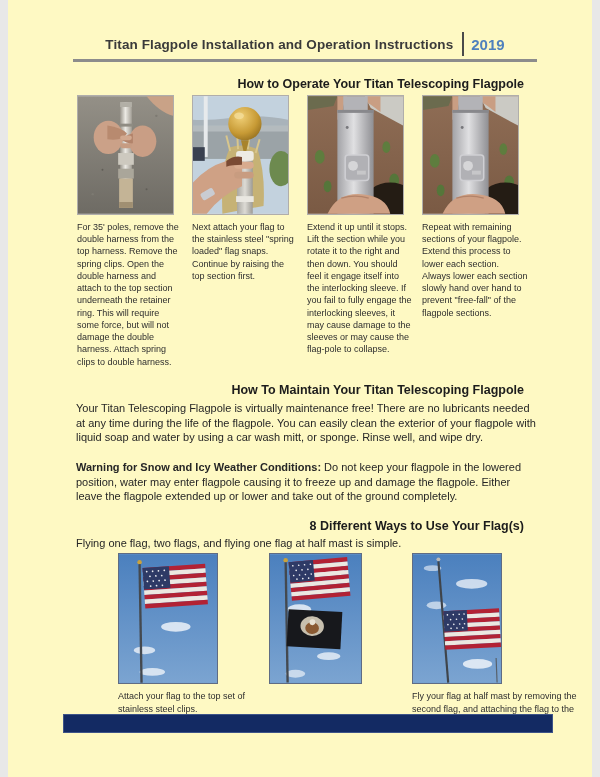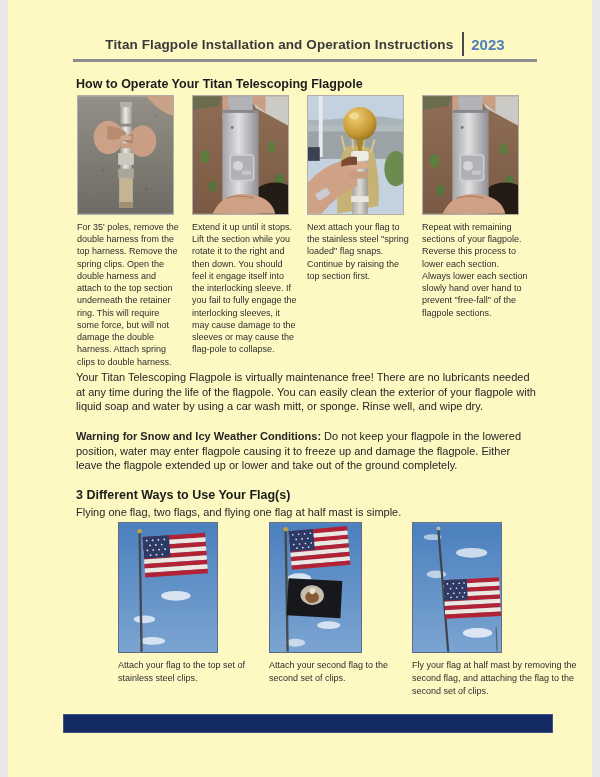--- a/index.html
+++ b/index.html
@@ -8,21 +8,21 @@
     font-family:Liberation Sans, sans-serif;color:#2f2f2f;overflow:hidden;
   }
   
   .header{margin:32px 55px 0 65px;display:flex;justify-content:center;align-items:center;}
   .header-title{font-size:13.5px;font-weight:600;color:#3a3a3a;letter-spacing:.1px;}
   .header-divider{width:2px;height:24px;background:#4a4a4a;margin:0 7px 0 9px;}
   .header-year{font-size:15px;font-weight:700;color:#4f81bd;}
   .header-rule{margin:3px 55px 0 65px;height:3px;background:#8c8c8c;}
   
   .content{margin:0 55px 0 68px;}
-  .section-heading{font-size:12.5px;font-weight:700;color:#1c1c1c;margin:15px 0 4px;}
+  .section-heading{font-size:12.5px;font-weight:700;color:#1c1c1c;margin:15px 13px 4px;text-align:right;}
   .steps-row{display:flex;margin-left:1px;}
   .step{width:115px;flex:0 0 115px;}
   .photo{width:97px;height:120px;border:1px solid #b0aeab;display:block;box-sizing:border-box;background:#ddd;}
   .step-caption{font-size:9px;line-height:1.36;color:#2e2e2e;margin-top:6px;padding-right:9px;}
   .body-par{font-size:11px;line-height:1.34;color:#262626;margin:2px 0 15px;}
   .warning-par{font-size:11px;line-height:1.34;color:#262626;margin:10px 0 0;}
   .warning-lead{font-weight:700;}
   .flags-sub{font-size:11px;color:#262626;margin:1px 0 4px;}
   .flags-row{display:flex;margin-left:-4px;}
   .flag-col1{width:151px;flex:0 0 151px;padding-left:46px;}
@@ -38,21 +38,21 @@
     background:#132a63;border:1px solid #3e5488;}
 </style>
 </head>
 <body>
 
 <div class="page">
 
   <div class="header">
     <span class="header-title">Titan Flagpole Installation and Operation Instructions</span>
     <span class="header-divider"></span>
-    <span class="header-year">2023</span>
+    <span class="header-year">2019</span>
   </div>
   <div class="header-rule"></div>
 
   <div class="content">
 
     <div class="section-heading">How to Operate Your Titan Telescoping Flagpole</div>
 
     <div class="steps-row">
 
       <div class="step">
@@ -82,56 +82,20 @@
           <rect x="42" y="84" width="14" height="30" fill="#c4b496"></rect>
           <rect x="42" y="108" width="14" height="6" fill="#a08f72"></rect>
           <ellipse cx="31" cy="42" rx="15" ry="17" fill="#cba188"></ellipse>
           <path d="M30,30 q14,2 20,8 q-4,8 -20,6 Z" fill="#b88a6f"></path>
           <ellipse cx="66" cy="46" rx="14" ry="16" fill="#c99e85"></ellipse>
           <path d="M56,38 q-8,2 -12,6 q6,5 12,4 Z" fill="#b2836a"></path>
           <rect x="43" y="40" width="12" height="5" rx="2.5" fill="#d2a98f"></rect>
           <rect x="43" y="48" width="12" height="5" rx="2.5" fill="#c69c82"></rect>
         </svg>
         <div class="step-caption">For 35' poles, remove the double harness from the top harness. Remove the spring clips.  Open the double harness and attach to the top section underneath the retainer ring.  This will require some force, but will not damage the double harness.  Attach spring clips to double harness.</div>
-      </div>
-
-      <div class="step">
-        <svg class="photo" viewBox="0 0 97 120">
-          <defs>
-            <linearGradient id="dirt" x1="0" y1="0" x2="0" y2="1">
-              <stop offset="0" stop-color="#8f6d55"></stop>
-                <stop offset="1" stop-color="#7a5a44"></stop>
-            </linearGradient>
-            <linearGradient id="metal3" x1="0" y1="0" x2="1" y2="0">
-              <stop offset="0" stop-color="#a2a2a6"></stop>
-                <stop offset="0.45" stop-color="#e0e0e2"></stop>
-                <stop offset="1" stop-color="#8f8f93"></stop>
-            </linearGradient>
-          </defs>
-          <rect width="97" height="120" fill="url(#dirt)"></rect>
-          <polygon points="58,0 97,0 97,30 64,12" fill="#cbcac4"></polygon>
-          <polygon points="0,0 30,0 26,10 0,14" fill="#6b6b4e"></polygon>
-          <ellipse cx="12" cy="62" rx="5" ry="7" fill="#5e7d3e"></ellipse>
-          <ellipse cx="20" cy="92" rx="4" ry="6" fill="#55763a"></ellipse>
-          <ellipse cx="80" cy="52" rx="4" ry="6" fill="#5e7d3e"></ellipse>
-          <ellipse cx="88" cy="86" rx="5" ry="7" fill="#55763a"></ellipse>
-          <ellipse cx="84" cy="108" rx="26" ry="20" fill="#241c14"></ellipse>
-          <path d="M30,0 L40,0 Q34,10 36,22 L30,24 Z" fill="#c99e83"></path>
-          <path d="M60,0 L74,0 L74,16 Q66,10 60,6 Z" fill="#c99e83"></path>
-          <rect x="36" y="0" width="25" height="14" fill="#b3b3b7"></rect>
-          <rect x="30" y="14" width="37" height="106" fill="url(#metal3)"></rect>
-          <rect x="30" y="14" width="37" height="3" fill="#88888c"></rect>
-          <circle cx="40" cy="32" r="1.5" fill="#77777b"></circle>
-          <rect x="38" y="60" width="24" height="26" rx="3" fill="#b1b1b5" stroke="#cfcfd3" stroke-width="1.5"></rect>
-          <circle cx="46" cy="71" r="5" fill="#d6d6d8"></circle>
-          <rect x="50" y="76" width="9" height="4" fill="#c7c7c9"></rect>
-          <path d="M20,120 Q30,98 55,100 Q80,102 84,120 Z" fill="#cfa084"></path>
-          <path d="M34,104 Q48,100 62,104" stroke="#b2836a" stroke-width="1.5" fill="none"></path>
-        </svg>
-        <div class="step-caption">Extend it up until it stops. Lift the section while you rotate it to the right and then down. You should feel it engage itself into the interlocking sleeve. If you fail to fully engage the interlocking sleeves, it may cause damage to the sleeves or may cause the flag-pole to collapse.</div>
       </div>
 
       <div class="step">
         <svg class="photo" viewBox="0 0 97 120">
           <defs>
             <radialGradient id="gold" cx="0.38" cy="0.3" r="0.9">
               <stop offset="0" stop-color="#f0cf76"></stop>
                 <stop offset="0.55" stop-color="#c79a35"></stop>
                 <stop offset="1" stop-color="#7c5b16"></stop>
             </radialGradient>
@@ -160,48 +124,85 @@
           <rect x="42" y="67" width="20" height="7" rx="3.5" fill="#d8ab8e"></rect>
           <rect x="42" y="77" width="20" height="7" rx="3.5" fill="#c89c80"></rect>
           <path d="M34,66 Q42,60 50,62 L50,70 Q40,70 34,72 Z" fill="#7a4a33"></path>
           <rect x="8" y="96" width="14" height="8" rx="2" transform="rotate(-30 15 100)" fill="#c9ccd2"></rect>
         </svg>
         <div class="step-caption">Next attach your flag to the stainless steel "spring loaded" flag snaps. Continue by raising the top section first.</div>
       </div>
 
       <div class="step">
         <svg class="photo" viewBox="0 0 97 120">
+          <defs>
+            <linearGradient id="dirt" x1="0" y1="0" x2="0" y2="1">
+              <stop offset="0" stop-color="#8f6d55"></stop>
+                <stop offset="1" stop-color="#7a5a44"></stop>
+            </linearGradient>
+            <linearGradient id="metal3" x1="0" y1="0" x2="1" y2="0">
+              <stop offset="0" stop-color="#a2a2a6"></stop>
+                <stop offset="0.45" stop-color="#e0e0e2"></stop>
+                <stop offset="1" stop-color="#8f8f93"></stop>
+            </linearGradient>
+          </defs>
+          <rect width="97" height="120" fill="url(#dirt)"></rect>
+          <polygon points="58,0 97,0 97,30 64,12" fill="#cbcac4"></polygon>
+          <polygon points="0,0 30,0 26,10 0,14" fill="#6b6b4e"></polygon>
+          <ellipse cx="12" cy="62" rx="5" ry="7" fill="#5e7d3e"></ellipse>
+          <ellipse cx="20" cy="92" rx="4" ry="6" fill="#55763a"></ellipse>
+          <ellipse cx="80" cy="52" rx="4" ry="6" fill="#5e7d3e"></ellipse>
+          <ellipse cx="88" cy="86" rx="5" ry="7" fill="#55763a"></ellipse>
+          <ellipse cx="84" cy="108" rx="26" ry="20" fill="#241c14"></ellipse>
+          <path d="M30,0 L40,0 Q34,10 36,22 L30,24 Z" fill="#c99e83"></path>
+          <path d="M60,0 L74,0 L74,16 Q66,10 60,6 Z" fill="#c99e83"></path>
+          <rect x="36" y="0" width="25" height="14" fill="#b3b3b7"></rect>
+          <rect x="30" y="14" width="37" height="106" fill="url(#metal3)"></rect>
+          <rect x="30" y="14" width="37" height="3" fill="#88888c"></rect>
+          <circle cx="40" cy="32" r="1.5" fill="#77777b"></circle>
+          <rect x="38" y="60" width="24" height="26" rx="3" fill="#b1b1b5" stroke="#cfcfd3" stroke-width="1.5"></rect>
+          <circle cx="46" cy="71" r="5" fill="#d6d6d8"></circle>
+          <rect x="50" y="76" width="9" height="4" fill="#c7c7c9"></rect>
+          <path d="M20,120 Q30,98 55,100 Q80,102 84,120 Z" fill="#cfa084"></path>
+          <path d="M34,104 Q48,100 62,104" stroke="#b2836a" stroke-width="1.5" fill="none"></path>
+        </svg>
+        <div class="step-caption">Extend it up until it stops. Lift the section while you rotate it to the right and then down. You should feel it engage itself into the interlocking sleeve. If you fail to fully engage the interlocking sleeves, it may cause damage to the sleeves or may cause the flag-pole to collapse.</div>
+      </div>
+
+      <div class="step">
+        <svg class="photo" viewBox="0 0 97 120">
           <rect width="97" height="120" fill="url(#dirt)"></rect>
           <polygon points="58,0 97,0 97,30 64,12" fill="#cbcac4"></polygon>
           <polygon points="0,0 30,0 26,10 0,14" fill="#6b6b4e"></polygon>
           <ellipse cx="12" cy="66" rx="5" ry="7" fill="#5e7d3e"></ellipse>
           <ellipse cx="18" cy="96" rx="4" ry="6" fill="#55763a"></ellipse>
           <ellipse cx="82" cy="54" rx="4" ry="6" fill="#5e7d3e"></ellipse>
           <ellipse cx="88" cy="88" rx="5" ry="7" fill="#55763a"></ellipse>
           <ellipse cx="84" cy="108" rx="26" ry="20" fill="#241c14"></ellipse>
           <path d="M30,0 L40,0 Q34,10 36,22 L30,24 Z" fill="#c99e83"></path>
           <path d="M60,0 L74,0 L74,16 Q66,10 60,6 Z" fill="#c99e83"></path>
           <rect x="36" y="0" width="25" height="14" fill="#b3b3b7"></rect>
           <rect x="30" y="14" width="37" height="106" fill="url(#metal3)"></rect>
           <rect x="30" y="14" width="37" height="3" fill="#88888c"></rect>
           <circle cx="40" cy="32" r="1.5" fill="#77777b"></circle>
           <rect x="38" y="60" width="24" height="26" rx="3" fill="#b1b1b5" stroke="#cfcfd3" stroke-width="1.5"></rect>
           <circle cx="46" cy="71" r="5" fill="#d6d6d8"></circle>
           <rect x="50" y="76" width="9" height="4" fill="#c7c7c9"></rect>
           <path d="M20,120 Q30,98 55,100 Q80,102 84,120 Z" fill="#cfa084"></path>
           <path d="M34,104 Q48,100 62,104" stroke="#b2836a" stroke-width="1.5" fill="none"></path>
         </svg>
-        <div class="step-caption">Repeat with remaining sections of your flagpole. Reverse this process to lower each section. Always lower each section slowly hand over hand to prevent "free-fall" of the flagpole sections.</div>
+        <div class="step-caption">Repeat with remaining sections of your flagpole. Extend this process to lower each section. Always lower each section slowly hand over hand to prevent "free-fall" of the flagpole sections.</div>
       </div>
     </div>
 
+    <div class="section-heading">How To Maintain Your Titan Telescoping Flagpole</div>
     <p class="body-par">Your Titan Telescoping Flagpole is virtually maintenance free! There are no lubricants needed at any time during the life of the flagpole. You can easily clean the exterior of your flagpole with liquid soap and water by using a car wash mitt, or sponge. Rinse well, and wipe dry.</p>
     <p class="warning-par"><span class="warning-lead">Warning for Snow and Icy Weather Conditions:</span><span> Do not keep your flagpole in the lowered position, water may enter flagpole causing it to freeze up and damage the flagpole. Either leave the flagpole extended up or lower and take out of the ground completely.</span></p>
 
-    <div class="section-heading">3 Different Ways to Use Your Flag(s)</div>
+    <div class="section-heading">8 Different Ways to Use Your Flag(s)</div>
     <div class="flags-sub">Flying one flag, two flags, and flying one flag at half mast is simple.</div>
 
     <div class="flags-row">
 
       <div class="flag-col1">
         <svg class="flag-photo fp1" viewBox="0 0 100 131">
           <defs>
             <linearGradient id="sky1" x1="0" y1="0" x2="0" y2="1">
               <stop offset="0" stop-color="#4b80be"></stop>
                 <stop offset="1" stop-color="#7ba4d1"></stop>
@@ -283,21 +284,20 @@
                 <circle cx="38" cy="26" r="0.85"></circle>
             </g>
           </g>
           <g transform="rotate(3 19 56)">
             <rect x="19" y="56" width="55" height="38" fill="#17181c"></rect>
             <ellipse cx="44" cy="72" rx="12" ry="10" fill="#c7bfae"></ellipse>
             <ellipse cx="44" cy="74" rx="7" ry="6" fill="#8a5a33"></ellipse>
             <circle cx="44" cy="68" r="3" fill="#e8e2d4"></circle>
           </g>
         </svg>
-        <div class="flag-caption">Attach your second flag to the second set of clips.</div>
       </div>
 
       <div class="flag-col3">
         <svg class="flag-photo fp3" viewBox="0 0 90 131">
           <rect width="90" height="131" fill="url(#sky1)"></rect>
           <ellipse cx="60" cy="30" rx="16" ry="5" fill="#ffffff" opacity="0.7"></ellipse>
           <ellipse cx="24" cy="52" rx="10" ry="4" fill="#ffffff" opacity="0.6"></ellipse>
           <ellipse cx="66" cy="112" rx="15" ry="5" fill="#ffffff" opacity="0.75"></ellipse>
           <ellipse cx="20" cy="14" rx="9" ry="3" fill="#ffffff" opacity="0.55"></ellipse>
           <circle cx="26" cy="5" r="2" fill="#b9b9b9"></circle>

